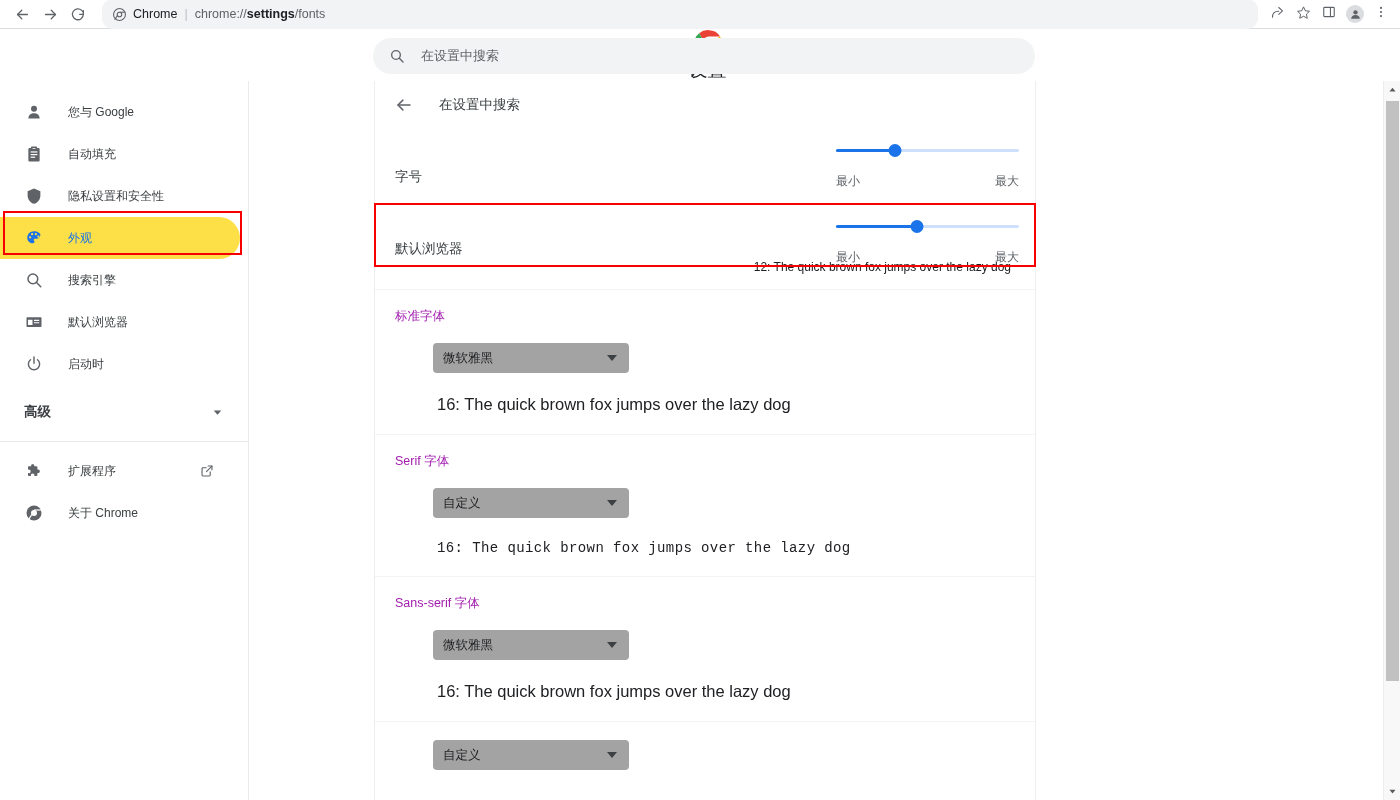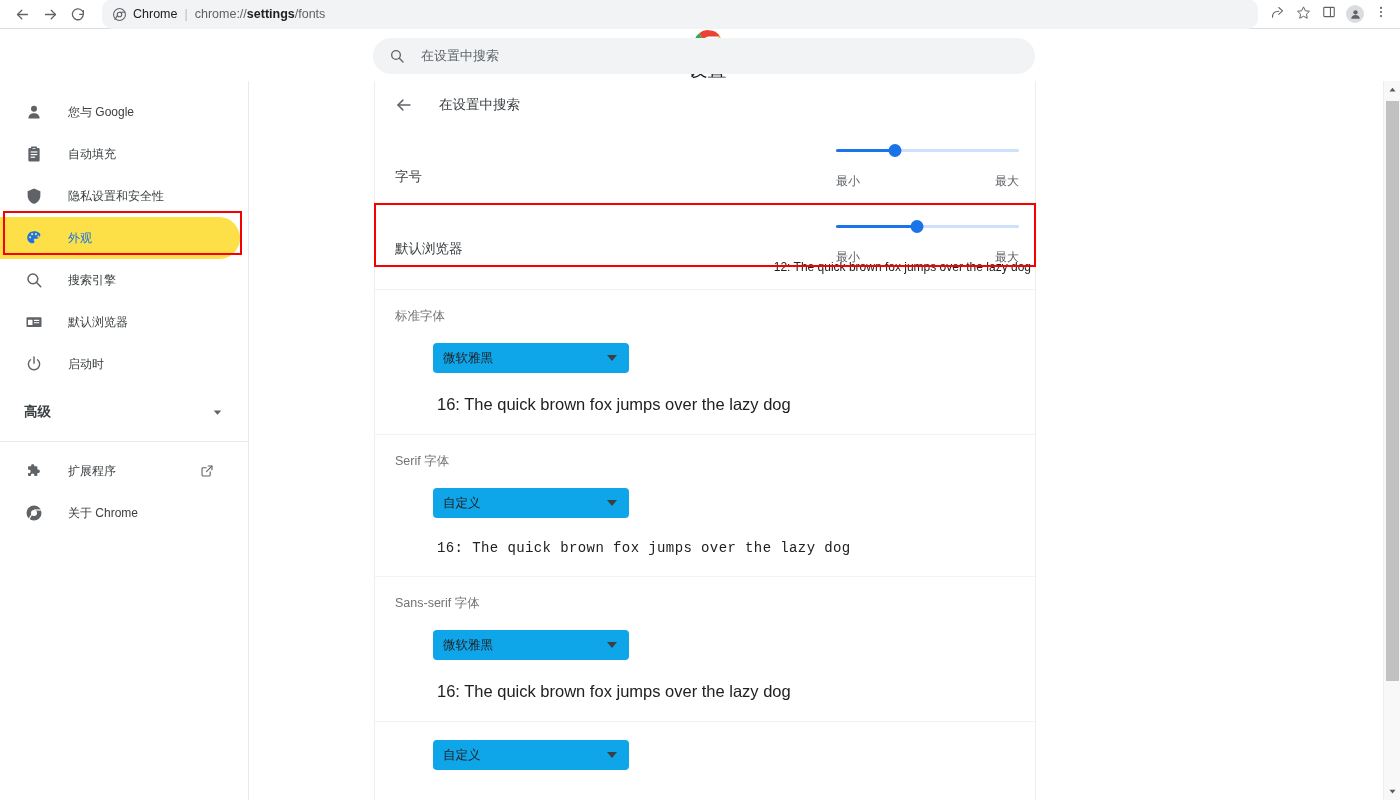--- a/index.html
+++ b/index.html
@@ -252,42 +252,42 @@
   .slider-ends {
     display: flex; justify-content: space-between;
     margin-top: 21px;
   }
   .slider-ends span {
     font-size: 12px; color: #5f6368;
   }
 
   .sample-right {
     position: absolute;
-    right: 4px;
+    right: 24px;
     top: 56px;
     font-size: 12px;
     color: #202124;
     white-space: nowrap;
     font-family: "Liberation Sans", sans-serif;
   }
 
   
   .font-section {
     padding: 18px 20px 20px 20px;
     position: relative;
   }
   .font-section-label {
     font-size: 12.5px;
-    color: #737373;
+    color: #a21caf;
     margin-bottom: 18px;
   }
   .select-box {
     margin-left: 38px;
     width: 196px; height: 30px;
-    background: #0ea5e9;
+    background: #a3a3a3;
     border-radius: 4px;
     display: flex; align-items: center;
     padding: 0 10px;
     cursor: pointer;
   }
   .select-value {
     font-size: 12.5px; color: #202124;
     flex: 1 1 auto;
   }
   .select-arrow {

